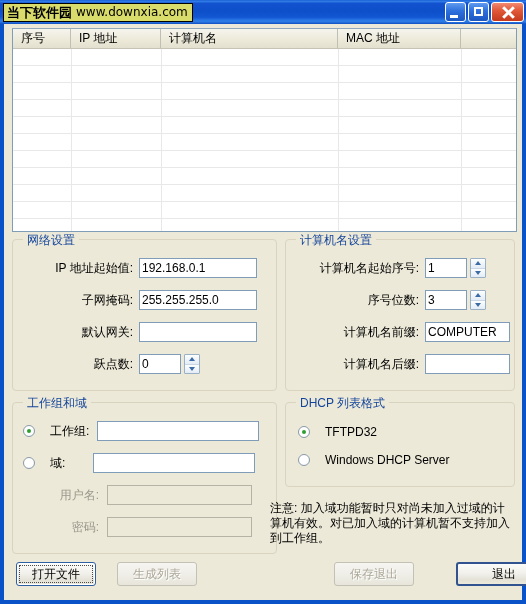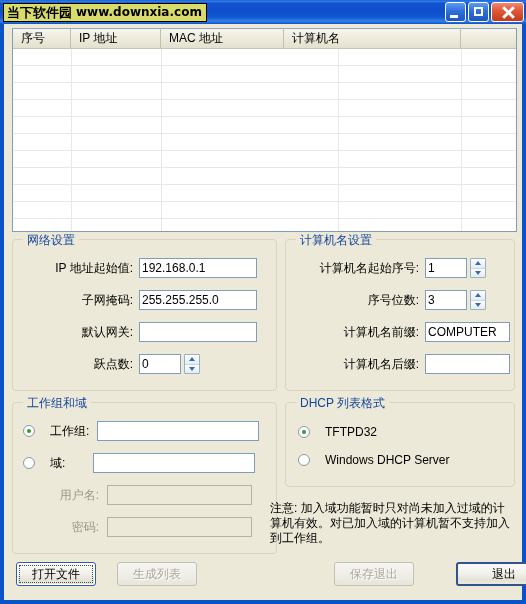--- a/index.html
+++ b/index.html
@@ -56,21 +56,21 @@
   .wm-cn {
     color: #000;
     font-size: 13px;
     font-weight: bold;
     letter-spacing: 0px;
     line-height: 15px;
   }
   .wm-url {
     color: #000;
     font-size: 12px;
-    font-weight: bold;
+    font-weight: normal;
     margin-left: 4px;
     font-family: "DejaVu Sans", sans-serif;
     line-height: 15px;
   }
 
   .win-buttons {
     position: absolute;
     right: 2px; top: 2px;
     display: flex;
     gap: 2px;
@@ -357,22 +357,22 @@
       </div>
     </div>
   </div>
 
   <div class="client">
 
     <div class="listview">
       <div class="lv-header">
         <div class="lv-col" style="width:58px">序号</div>
         <div class="lv-col" style="width:90px">IP 地址</div>
+        <div class="lv-col" style="width:177px">计算机名</div>
         <div class="lv-col" style="width:123px">MAC 地址</div>
-        <div class="lv-col" style="width:177px">计算机名</div>
         <div class="lv-col" style="width:55px;border-right:none"></div>
       </div>
       <div class="lv-body">
         <div class="lv-vline" style="left:58px"></div>
         <div class="lv-vline" style="left:148px"></div>
         <div class="lv-vline" style="left:325px"></div>
         <div class="lv-vline" style="left:448px"></div>
         <div class="lv-row"></div>
         <div class="lv-row"></div>
         <div class="lv-row"></div>

